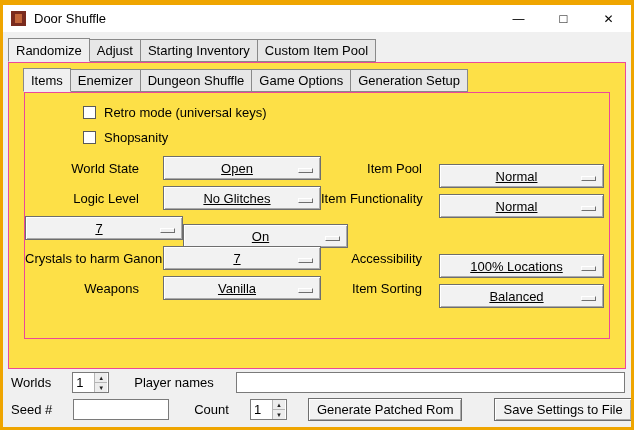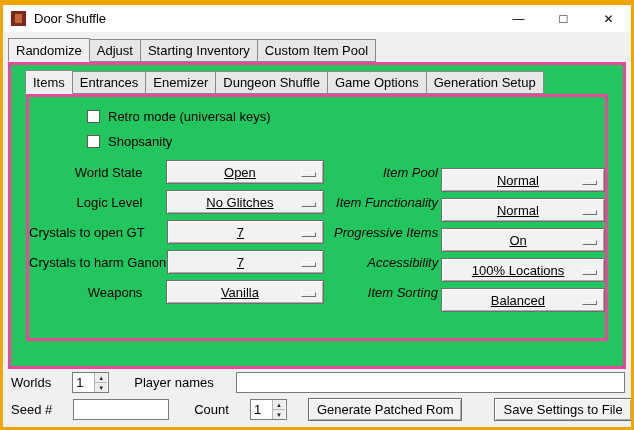--- a/index.html
+++ b/index.html
@@ -55,22 +55,22 @@
     white-space: nowrap;
   }
   .tab + .tab { margin-left: -1px; }
   .tab.active {
     background: #F0F0F0;
     border-bottom-color: #F0F0F0;
     z-index: 4;
     padding-top: 4px;
   }
   .pane {
-    border: 3px solid #ec4899;
-    background: #22c55e;
+    border: 1px solid #ec4899;
+    background: #fde047;
     margin-top: -1px;
     position: relative; z-index: 1;
   }
   .outer-tabs { margin: 6px 0 0 5px; }
   .outer-pane { margin: 0 5px; height: 307px; }
   .inner-tabs { margin: 5px 0 0 14px; }
   .inner-pane { margin: 0 15px; height: 247px; padding-top: 7px; }
   
   .check-row { display: flex; align-items: center; height: 25px; margin-left: 10px; padding-left: 48px; }
   .checkbox {
@@ -78,21 +78,21 @@
     background: #fff;
     border: 1px solid #5a5a5a;
     margin-right: 8px;
     flex: 0 0 auto;
   }
   
   .dd-grid { margin-top: 3px; }
   .dd-row { display: flex; align-items: center; height: 30px; }
   .dd-label-l { width: 138px; text-align: right; padding-right: 24px; white-space: nowrap; }
   .dd-cell-l  { width: 158px; }
-  .dd-label-r { width: 118px; text-align: right; padding-right: 3px; white-space: nowrap; font-style: italic; }
+  .dd-label-r { width: 118px; text-align: right; padding-right: 17px; white-space: nowrap; }
   .dd-cell-r  { width: 165px; margin-top: 16px; }
   .dropbtn {
     height: 24px;
     background: #F2F2F2;
     border: 1px solid #6e6e6e;
     box-shadow: inset 1px 1px 0 #fff, inset -1px -1px 0 #ababab;
     display: flex; align-items: center; justify-content: center;
     position: relative;
     text-decoration: underline;
   }
@@ -175,21 +175,20 @@
       <div class="tab active">Randomize</div>
       <div class="tab">Adjust</div>
       <div class="tab">Starting Inventory</div>
       <div class="tab">Custom Item Pool</div>
     </div>
 
     <div class="pane outer-pane">
 
       <div class="tabs inner-tabs">
         <div class="tab active">Items</div>
-        <div class="tab">Entrances</div>
         <div class="tab">Enemizer</div>
         <div class="tab">Dungeon Shuffle</div>
         <div class="tab">Game Options</div>
         <div class="tab">Generation Setup</div>
       </div>
 
       <div class="pane inner-pane">
 
         <div class="check-row">
           <div class="checkbox"></div>
@@ -231,28 +230,26 @@
             <div class="dd-cell-r">
                 <div class="dropbtn">
               <span class="val">Normal</span>
               <span class="indicator"></span>
             </div>
               </div>
           </div>
 
 
           <div class="dd-row">
-            <span class="dd-label-l">Crystals to open GT</span>
             <div class="dd-cell-l">
                 <div class="dropbtn">
               <span class="val">7</span>
               <span class="indicator"></span>
             </div>
               </div>
-            <span class="dd-label-r">Progressive Items</span>
             <div class="dd-cell-r">
                 <div class="dropbtn">
               <span class="val">On</span>
               <span class="indicator"></span>
             </div>
               </div>
           </div>
 
           <div class="dd-row">
             <span class="dd-label-l">Crystals to harm Ganon</span>

